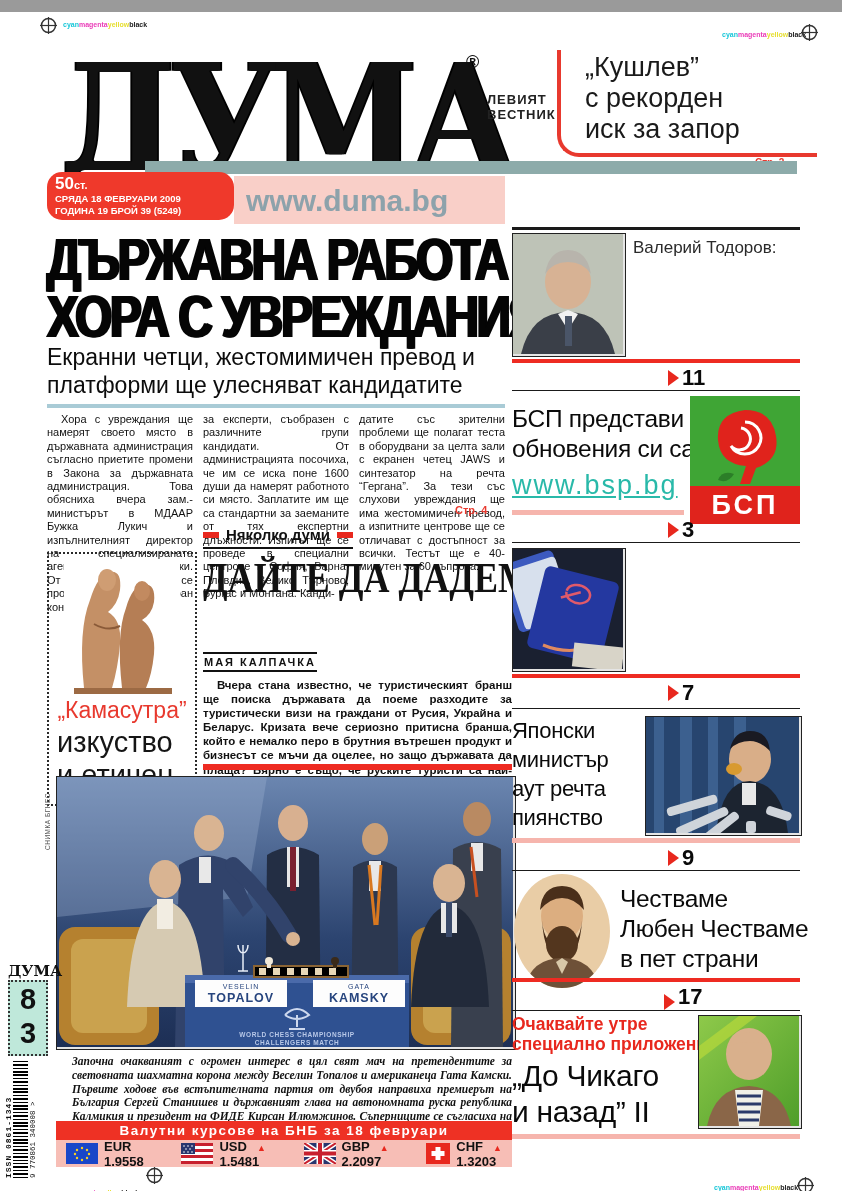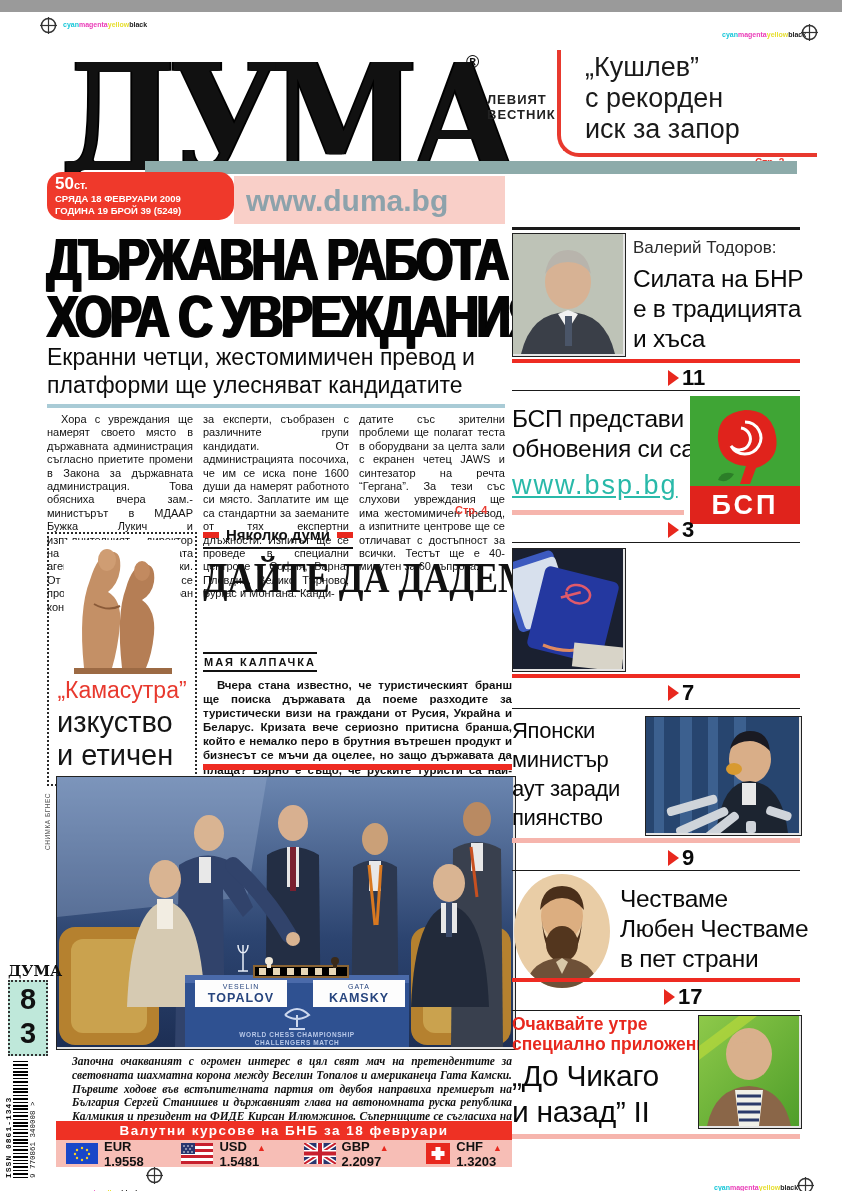--- a/index.html
+++ b/index.html
@@ -136,21 +136,21 @@
     <div>платформи ще улесняват кандидатите</div>
   </div>
   <div class="abs" style="left:47px;top:392px;width:458px;height:4px;background:#a9cbd6;"></div>
   <div class="abs bodycols" style="left:47px;top:401px;width:458px;">
     <div style="text-indent:14px;">Хора с увреждания ще намерят своето място в държавната администрация съгласно приетите промени в Закона за държавната администрация. Това обясниха вчера зам.-министърът в МДААР Бужка Лукич и изпълнителният директор на специализираната агенция Минчо Коралски. От 23 до 27 март ще се проведе централизиран конкурс</div>
     <div>за експерти, съобразен с различните групи кандидати. От администрацията посочиха, че им се иска поне 1600 души да намерят работното си място. Заплатите им ще са стандартни за заеманите от тях експертни длъжности. Изпитът ще се проведе в специални центрове в София, Варна, Пловдив, Велико Търново, Бургас и Монтана. Канди-</div>
     <div>датите със зрителни проблеми ще полагат теста в оборудвани за целта зали с екранен четец JAWS и синтезатор на речта “Гергана”. За тези със слухови увреждания ще има жестомимичен превод, а изпитните центрове ще се отличават с достъпност за всички. Тестът ще е 40-минутен за 60 въпроса.</div>
   </div>
   <div class="abs pgref" style="left:455px;top:492px;">Стр. 4</div>
 
-  <div class="abs kbox" style="left:47px;top:520px;width:146px;height:250px;">
+  <div class="abs kbox" style="left:47px;top:540px;width:146px;height:250px;">
     <div style="margin:6px auto 0;width:116px;height:134px;">
       <svg width="116" height="134" viewBox="0 0 116 134">
         <rect width="116" height="134" fill="#fff"></rect>
         <path d="M20,128 Q14,70 26,40 Q34,14 46,12 Q58,10 56,30 Q54,44 44,52 Q58,60 56,84 Q54,108 48,128 Z" fill="#c49066"></path>
         <path d="M58,128 Q52,74 62,48 Q68,26 80,24 Q92,24 90,42 Q88,54 78,60 Q92,70 90,94 Q88,114 82,128 Z" fill="#b57e55"></path>
         <ellipse cx="43" cy="20" rx="9" ry="11" fill="#cf9d73"></ellipse>
         <ellipse cx="78" cy="31" rx="8" ry="10" fill="#c28a60"></ellipse>
         <path d="M10,128 h98 v6 h-98 z" fill="#9c6a44"></path>
         <path d="M30,64 q14,8 26,2" stroke="#8a5a38" fill="none" stroke-width="2"></path>
       </svg>
@@ -339,25 +339,20 @@
         <rect width="110" height="120" fill="#b6bdb0"></rect>
         <rect width="110" height="120" fill="#c6cabd" opacity="0.5"></rect>
         <ellipse cx="55" cy="48" rx="23" ry="27" fill="#d7b294"></ellipse>
         <path d="M32,40 Q36,16 55,16 Q74,16 78,40 Q70,28 55,28 Q40,28 32,40 Z" fill="#b8b4ac"></path>
         <path d="M8,120 Q18,78 55,78 Q92,78 102,120 Z" fill="#3a3f48"></path>
         <polygon points="45,80 55,96 65,80 55,76" fill="#f2f2f2"></polygon>
         <rect x="52" y="82" width="7" height="30" fill="#4a5568"></rect>
       </svg>
   </div>
   <div class="abs kicker" style="left:633px;top:226px;">Валерий Тодоров:</div>
-  <div class="abs sbt" style="left:633px;top:252px;">
-    <div>Силата на БНР</div>
-    <div>е в традицията</div>
-    <div>и хъса</div>
-  </div>
   <div class="abs redbar" style="left:512px;top:347px;width:288px;height:4px;"></div>
   <div class="abs pgrow" style="left:668px;top:353px;">
     <span class="tri"></span>
     <span class="pgnum">11</span>
   </div>
   <div class="abs sep" style="left:512px;top:378px;width:288px;height:1px;"></div>
 
   <div class="abs sbt" style="left:512px;top:392px;">
     <div>БСП представи</div>
     <div>обновения си сайт</div>
@@ -394,21 +389,21 @@
   <div class="abs redbar" style="left:512px;top:662px;width:288px;height:4px;"></div>
   <div class="abs pgrow" style="left:668px;top:668px;">
     <span class="tri"></span>
     <span class="pgnum">7</span>
   </div>
   <div class="abs sep" style="left:512px;top:696px;width:288px;height:1px;"></div>
 
   <div class="abs sbt sbt4" style="left:512px;top:704px;">
     <div>Японски</div>
     <div>министър</div>
-    <div>аут заради</div>
+    <div>аут речта</div>
     <div>пиянство</div>
   </div>
   <div class="abs pframe" style="left:645px;top:704px;width:155px;height:118px;">
     <svg width="153" height="116" viewBox="0 0 153 116">
         <rect width="153" height="116" fill="#27456f"></rect>
         <g fill="#3c608f">
           <rect x="8" width="10" height="116"></rect>
           <rect x="34" width="12" height="116"></rect>
           <rect x="62" width="10" height="116"></rect>
           <rect x="88" width="12" height="116"></rect>
@@ -444,21 +439,21 @@
         <path d="M10,114 Q18,84 48,84 Q78,84 86,114 Z" fill="#6e5138"></path>
         <polygon points="42,88 48,100 54,88 48,84" fill="#d8c8a8"></polygon>
       </svg>
   </div>
   <div class="abs sbt" style="left:620px;top:872px;">
     <div>Честваме</div>
     <div>Любен Честваме</div>
     <div>в пет страни</div>
   </div>
   <div class="abs redbar" style="left:512px;top:966px;width:288px;height:4px;"></div>
-  <div class="abs pgrow" style="left:664px;top:972px;">
+  <div class="abs pgrow" style="left:664px;top:972px;align-items:flex-end;">
     <span class="tri"></span>
     <span class="pgnum">17</span>
   </div>
   <div class="abs sep" style="left:512px;top:998px;width:288px;height:1px;"></div>
 
   <div class="abs redkick" style="left:512px;top:1003px;">
     <div>Очаквайте утре</div>
     <div>специално приложение</div>
   </div>
   <div class="abs sbt sbt6" style="left:512px;top:1046px;">

